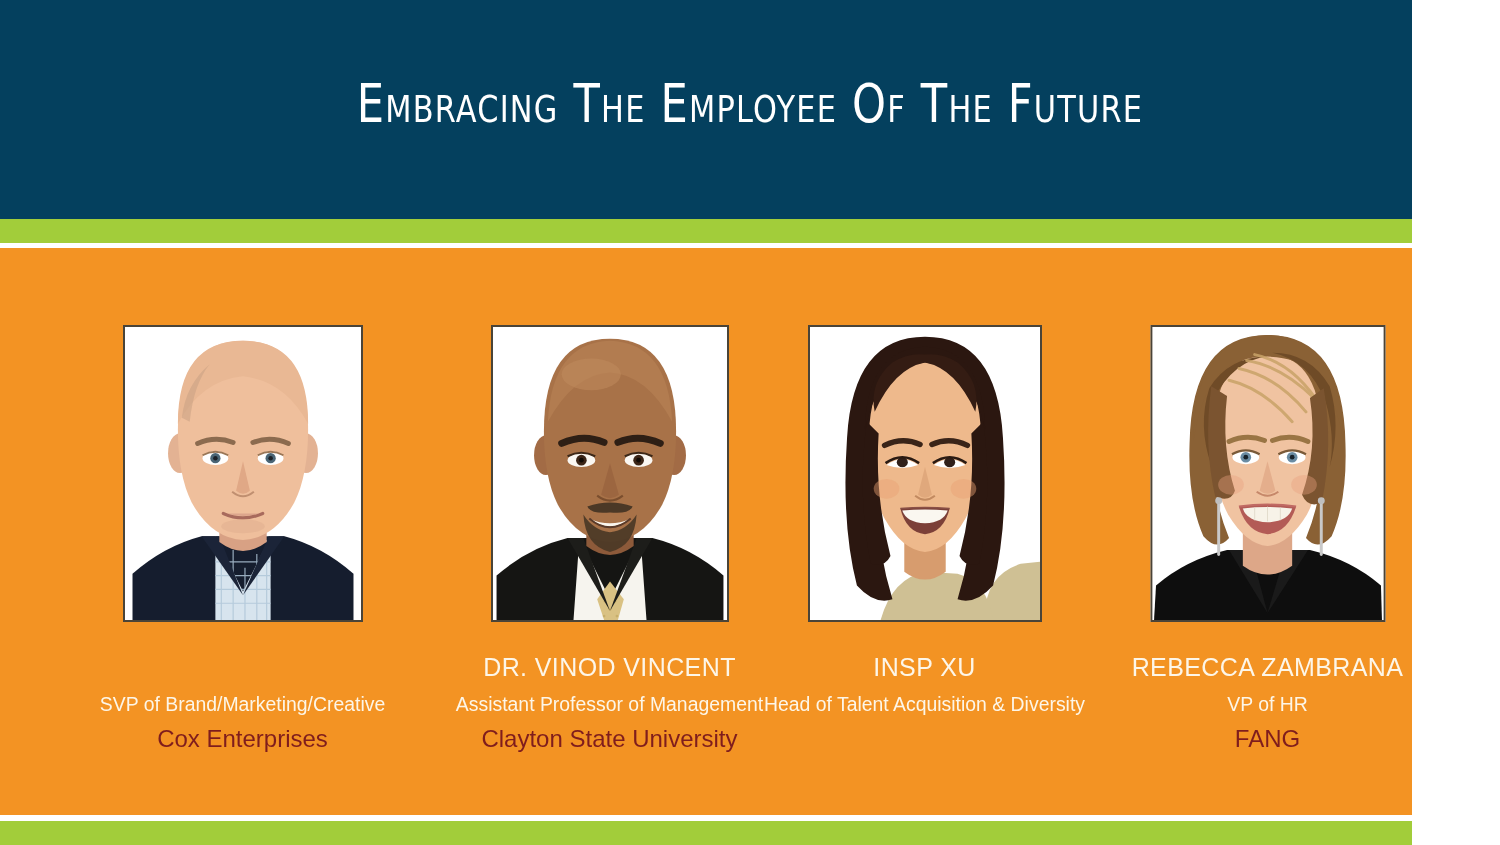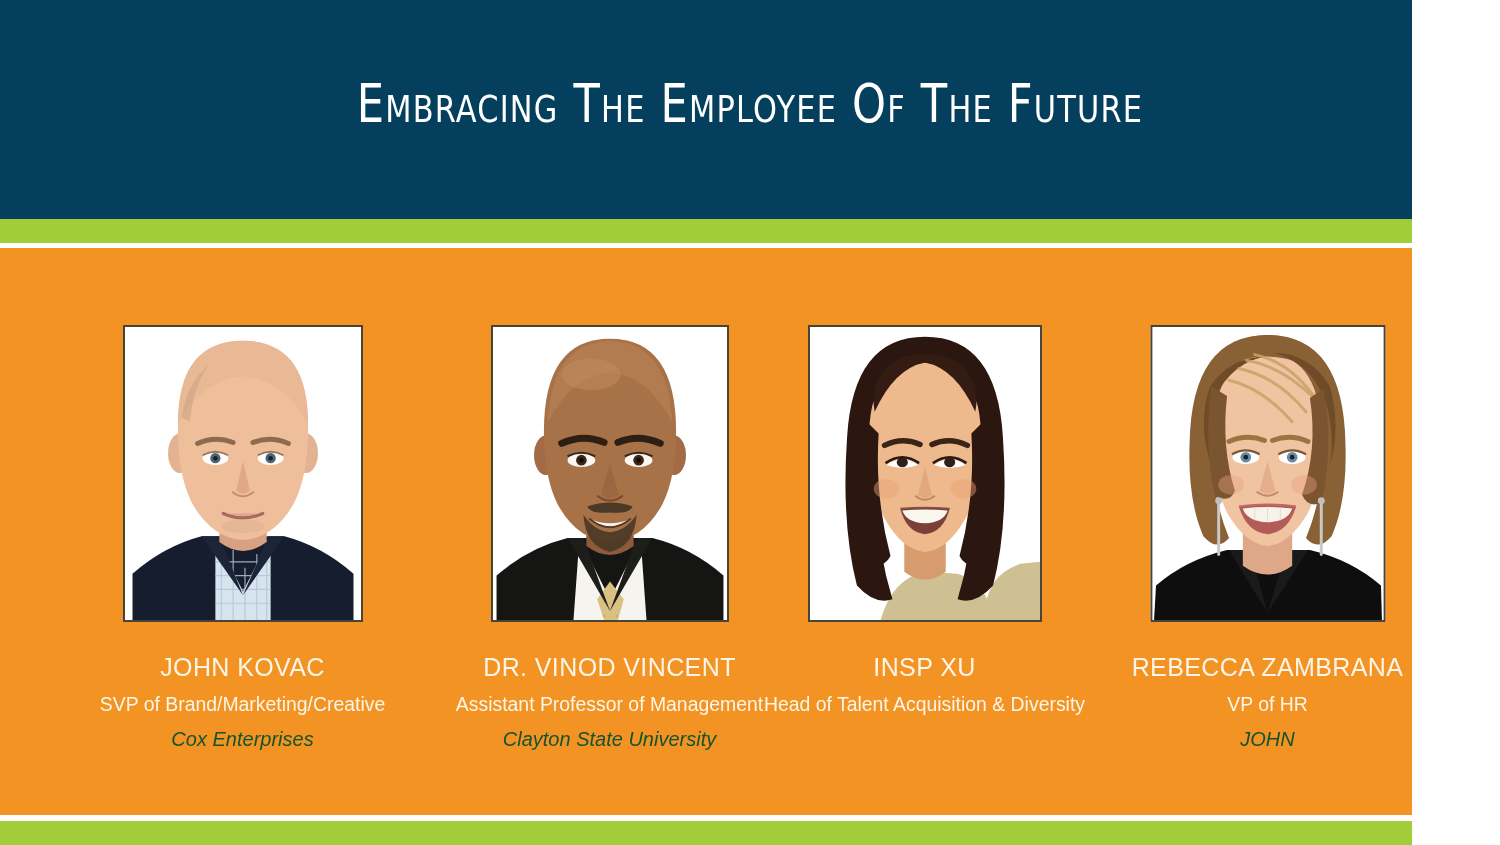--- a/index.html
+++ b/index.html
@@ -146,27 +146,26 @@
     line-height: 26px;
     white-space: nowrap;
     transform: scaleX(0.97);
   }
   .porg {
     position: absolute;
     top: 478px;
     left: -18px;
     width: 341px;
     text-align: center;
-    color: #14532d;
+    color: #7f1d1d;
     font-family: "Liberation Sans", sans-serif;
-    font-size: 20px;
+    font-size: 24px;
     font-weight: 400;
     line-height: 26px;
     white-space: nowrap;
-    font-style: italic;
   }
 </style>
 </head>
 <body>
 
 <div class="slide">
 
   <div class="header-band"></div>
   <div class="header-title">Embracing The Employee Of The Future</div>
 
@@ -224,21 +223,20 @@
 
           <path d="M120 136 L113 166 Q120 172 127 166 Z" fill="#E0A886"></path>
           <path d="M109 167 Q120 176 131 167" stroke="#C08F70" stroke-width="2" fill="none"></path>
 
           <path d="M100 189 Q120 198 140 189" stroke="#A86A5C" stroke-width="3.2" fill="none" stroke-linecap="round"></path>
           <path d="M103 189 Q120 194 137 189" fill="#C98C7C" opacity="0.5"></path>
 
           <ellipse cx="120" cy="202" rx="22" ry="7" fill="#DFAD8D" opacity="0.5"></ellipse>
         </svg>
       </div>
-      <div class="pname">JOHN KOVAC</div>
       <div class="ptitle">SVP of Brand/Marketing/Creative</div>
       <div class="porg">Cox Enterprises</div>
     </div>
 
     <div class="panelist p1">
       <div class="photo-frame">
         <svg viewBox="0 0 238 297" preserveAspectRatio="xMidYMid slice">
           <rect x="0" y="0" width="238" height="297" fill="#FFFFFF"></rect>
 
           <path d="M4 297 L4 252 Q36 224 76 214 L162 214 Q202 224 234 252 L234 297 Z" fill="#151513"></path>
@@ -396,21 +394,21 @@
             <line x1="130" y1="183" x2="130" y2="196"></line>
           </g>
           <path d="M88 182 Q117 178 146 182" stroke="#C06A64" stroke-width="2" fill="none"></path>
 
           <ellipse cx="80" cy="160" rx="13" ry="10" fill="#E8A07F" opacity="0.4"></ellipse>
           <ellipse cx="154" cy="160" rx="13" ry="10" fill="#E8A07F" opacity="0.4"></ellipse>
         </svg>
       </div>
       <div class="pname">REBECCA ZAMBRANA</div>
       <div class="ptitle">VP of HR</div>
-      <div class="porg">JOHN</div>
+      <div class="porg">FANG</div>
     </div>
 
   </div>
 
   <div class="white-gap-bottom"></div>
   <div class="green-band-bottom"></div>
 
 </div>
 
 </body></html>

